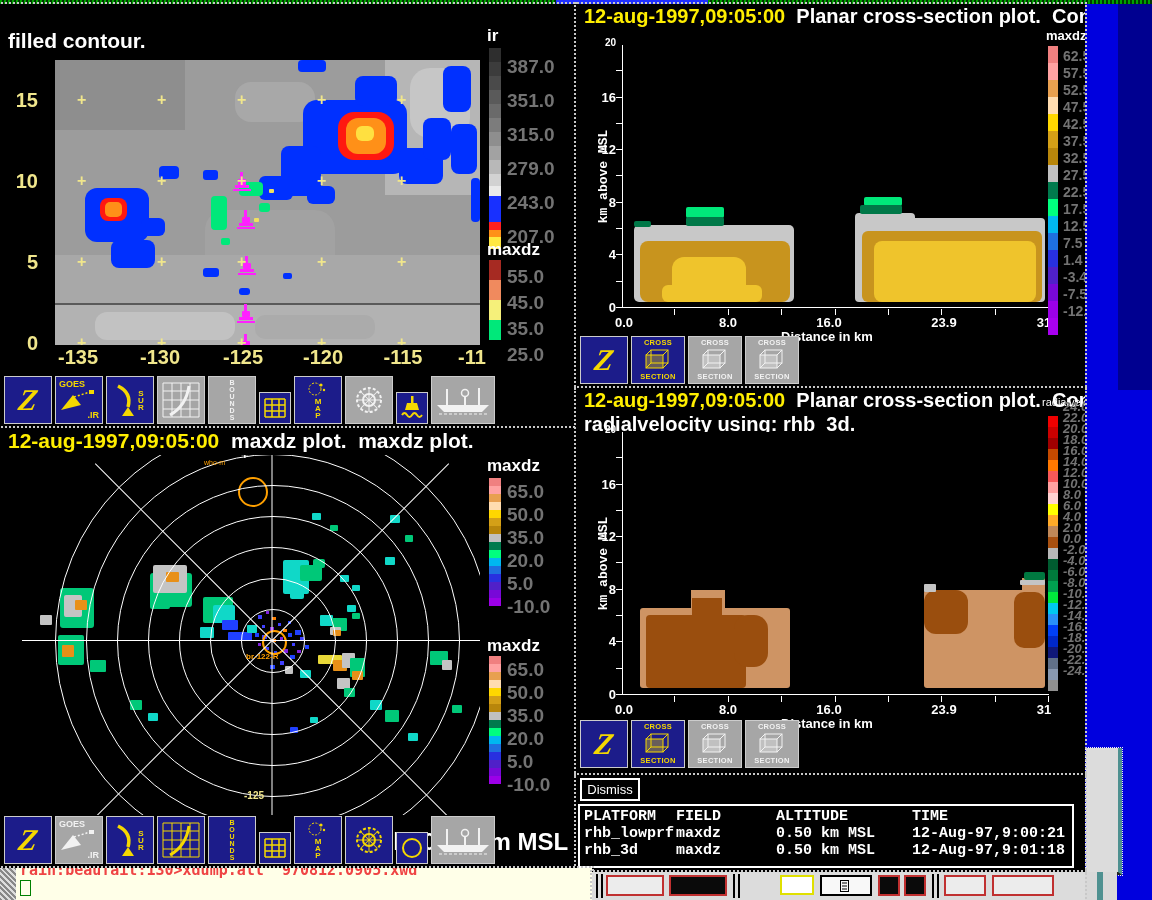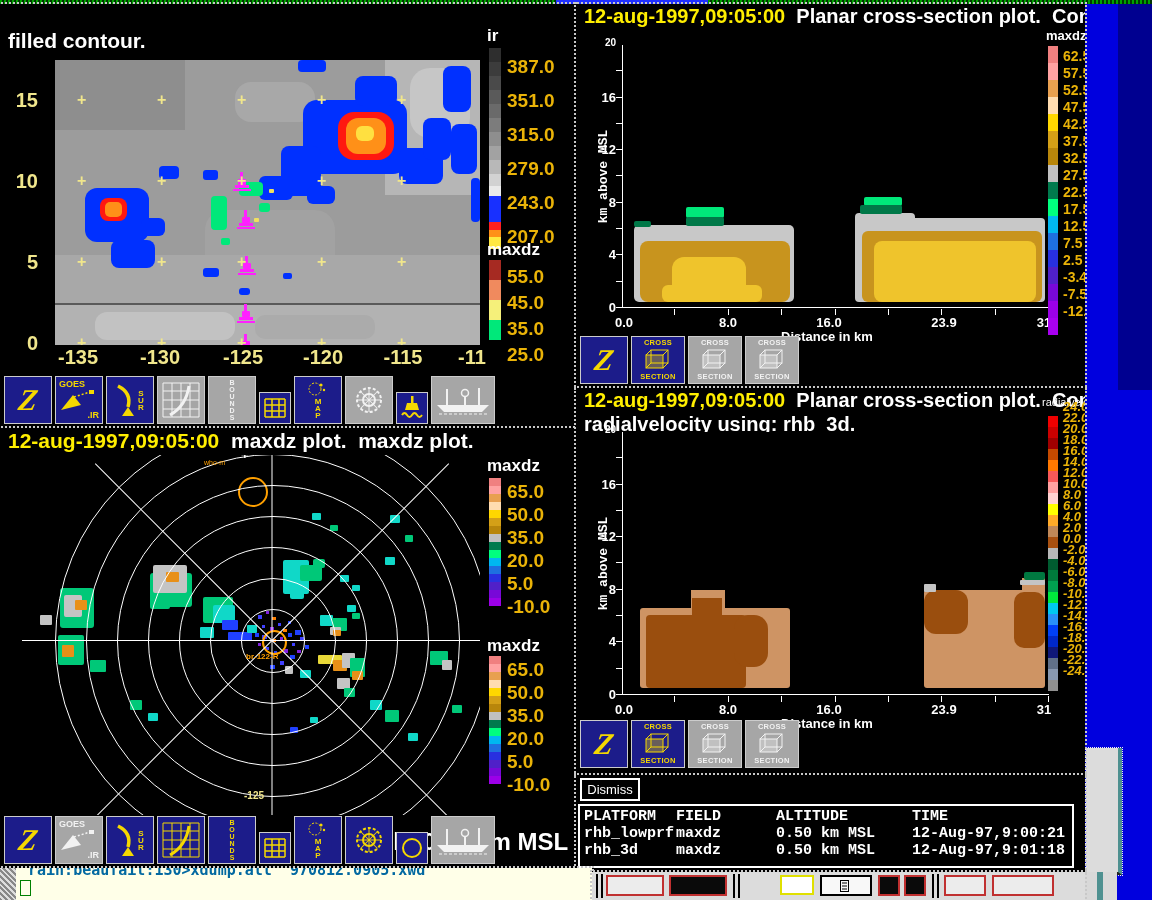--- a/index.html
+++ b/index.html
@@ -7,21 +7,21 @@
     font-family:"Liberation Sans",sans-serif;}
   .win{position:absolute;background:#000;outline:2px dotted #C8C8C8;overflow:hidden;}
   .ttl{position:absolute;left:8px;top:1px;font:bold 21px "Liberation Sans",sans-serif;color:#FFF;white-space:pre;}
   .ttl .yel{color:#FFEE00;}
   .t2{position:absolute;left:8px;top:25px;font:bold 21px "Liberation Sans",sans-serif;color:#FFF;}
   .k{color:#F0E68C;}
   .xt{position:absolute;font:bold 20px "Liberation Sans",sans-serif;color:#F0E68C;transform:translateX(-50%);}
   .yt{position:absolute;left:4px;width:34px;text-align:right;font:bold 20px "Liberation Sans",sans-serif;color:#F0E68C;}
   .cb{position:absolute;width:12px;}
   .cbl{position:absolute;font:bold 17px "Liberation Sans",sans-serif;color:#FFF;}
-  .ct{position:absolute;color:#eab308;font-family:"Liberation Sans",sans-serif;font-weight:bold;}
+  .ct{position:absolute;color:#737373;font-family:"Liberation Sans",sans-serif;font-weight:bold;}
   .axv{position:absolute;width:1px;background:#FFF;}
   .axh{position:absolute;height:1px;background:#FFF;}
   .tsy{position:absolute;width:6px;background:repeating-linear-gradient(180deg,transparent 0 25.3px,#FFF 25.3px 26.3px);}
   .tsx{position:absolute;height:6px;background:repeating-linear-gradient(90deg,transparent 0 52.4px,#FFF 52.4px 53.4px);}
   .sxt{position:absolute;font:bold 13px "Liberation Sans",sans-serif;color:#FFF;transform:translateX(-50%);}
   .syt{position:absolute;width:28px;text-align:right;font:bold 13px "Liberation Sans",sans-serif;color:#FFF;}
   .axname{position:absolute;font:bold 13px "Liberation Sans",sans-serif;color:#FFF;}
   .blobbox{position:absolute;overflow:hidden;}
   .blob{position:absolute;}
   .tbrow{position:absolute;display:flex;align-items:flex-end;gap:3px;}
@@ -597,21 +597,21 @@
         <div style="height: 17px; font-size: 14px; line-height: 17px; white-space: nowrap;">52.5</div>
         <div style="height: 17px; font-size: 14px; line-height: 17px; white-space: nowrap;">47.5</div>
         <div style="height: 17px; font-size: 14px; line-height: 17px; white-space: nowrap;">42.5</div>
         <div style="height: 17px; font-size: 14px; line-height: 17px; white-space: nowrap;">37.5</div>
         <div style="height: 17px; font-size: 14px; line-height: 17px; white-space: nowrap;">32.5</div>
         <div style="height: 17px; font-size: 14px; line-height: 17px; white-space: nowrap;">27.5</div>
         <div style="height: 17px; font-size: 14px; line-height: 17px; white-space: nowrap;">22.5</div>
         <div style="height: 17px; font-size: 14px; line-height: 17px; white-space: nowrap;">17.5</div>
         <div style="height: 17px; font-size: 14px; line-height: 17px; white-space: nowrap;">12.5</div>
         <div style="height: 17px; font-size: 14px; line-height: 17px; white-space: nowrap;">7.5</div>
-        <div style="height: 17px; font-size: 14px; line-height: 17px; white-space: nowrap;">2.5</div>
+        <div style="height: 17px; font-size: 14px; line-height: 17px; white-space: nowrap;">1.4</div>
         <div style="height: 17px; font-size: 14px; line-height: 17px; white-space: nowrap;">-3.4</div>
         <div style="height: 17px; font-size: 14px; line-height: 17px; white-space: nowrap;">-7.5</div>
         <div style="height: 17px; font-size: 14px; line-height: 17px; white-space: nowrap;">-12.5</div>
       </div>
 
     <div class="tbrow" style="left:4px;top:330px;height:50px;">
         <div class="tb" data-icon="zebra">
           <span class="zch">Z</span>
         </div>
         <div class="tb cs" data-icon="cs">
@@ -802,21 +802,21 @@
     <span class="mono" style="position:absolute;left:200px;top:50px;font-size:15px;">0.50 km MSL</span>
     <span class="mono" style="position:absolute;left:336px;top:50px;font-size:15px;">12-Aug-97,9:00:21</span>
     <span class="mono" style="position:absolute;left:8px;top:67px;font-size:15px;">rhb_3d</span>
     <span class="mono" style="position:absolute;left:100px;top:67px;font-size:15px;">maxdz</span>
     <span class="mono" style="position:absolute;left:200px;top:67px;font-size:15px;">0.50 km MSL</span>
     <span class="mono" style="position:absolute;left:336px;top:67px;font-size:15px;text-align:right;">12-Aug-97,9:01:18</span>
   </div>
 
   <div id="xterm" style="position:absolute;left:0;top:868px;width:592px;height:32px;background:#FFFFE8;outline:2px dotted #C8C8C8;overflow:hidden;">
     <div style="position:absolute;left:0;top:0;width:16px;height:32px;background:repeating-linear-gradient(45deg,#888 0 2px,#DDD 2px 4px);"></div>
-    <div style="position:absolute;left:28px;top:-7px;font:bold 15px 'DejaVu Sans Mono',monospace;color:#0369a1;white-space:pre;">rain:beaufait:130&gt;xdump.all  970812.0905.xwd</div>
+    <div style="position:absolute;left:20px;top:-7px;font:bold 15px 'DejaVu Sans Mono',monospace;color:#ef4444;white-space:pre;">rain:beaufait:130&gt;xdump.all  970812.0905.xwd</div>
     <div style="position:absolute;left:20px;top:12px;width:9px;height:14px;border:1px solid #008000;"></div>
   </div>
 
   <div id="ctrl" style="position:absolute;left:592px;top:872px;width:493px;height:28px;background:#DCDCDC;outline:2px dotted #C8C8C8;">
     <div class="grip" style="left:4px;"></div>
     <div class="btn rb" style="left:14px;top:3px;width:58px;height:21px;font-weight:normal;"></div>
     <div class="btn" style="left:77px;top:3px;width:58px;height:21px;border:2px solid #C03030;background:#0A0A0A;color:#FFF;font-weight:normal;"></div>
     <div class="grip" style="left:141px;"></div>
     <div style="position:absolute;left:152px;top:6px;font:bold 14px 'Liberation Sans',sans-serif;color:#000;"></div>
     <div class="btn" style="left:188px;top:3px;width:34px;height:20px;border:2px solid #E0E000;background:#FFF;color:#000;font-weight:normal;"></div>

